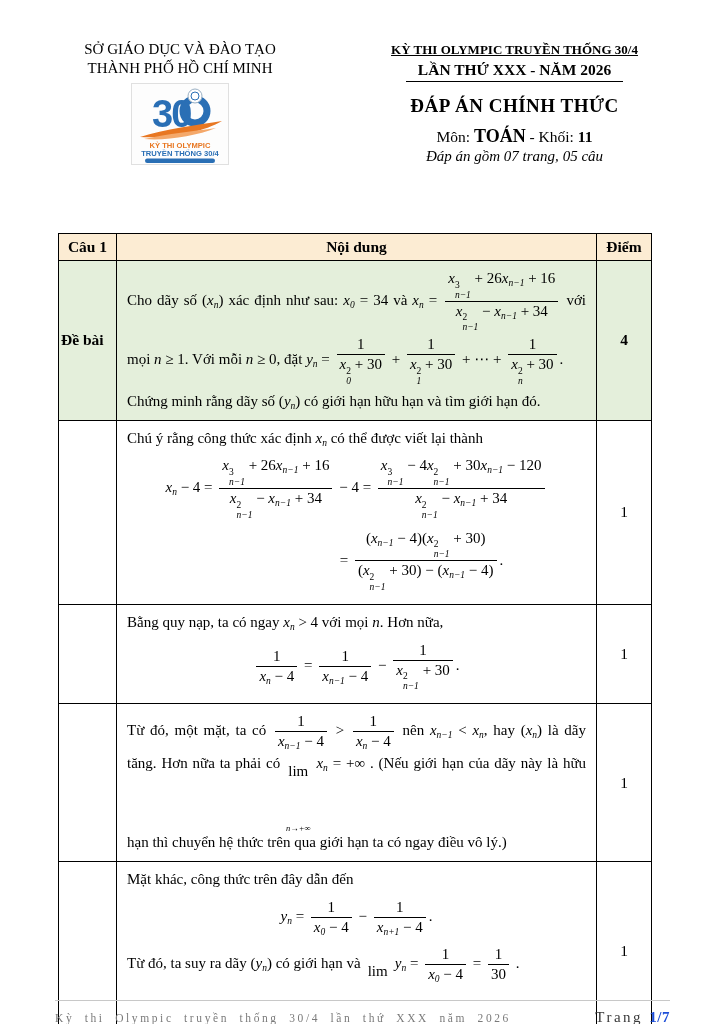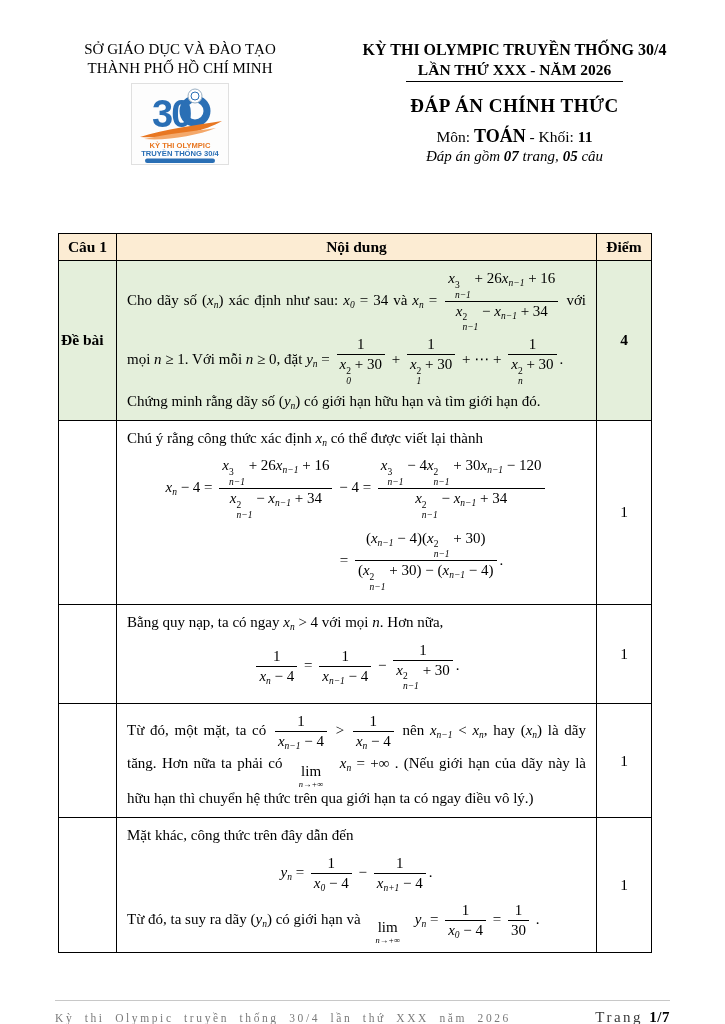--- a/index.html
+++ b/index.html
@@ -8,29 +8,29 @@
 
   
   .header{display:flex;padding-top:40px;}
   .h-left{flex:0 0 310px;margin-left:25px;text-align:center;}
   .h-left .hl{font-size:15px;line-height:19px;}
   .h-left .hl.bold{font-weight:bold;}
   .h-left .underlined{display:inline-block;border-bottom:1.5px solid #000;padding:0 10px 1px;}
   .logo-wrap{margin-top:5px;display:flex;justify-content:center;}
   .logo-box{width:96px;height:80px;border:1px solid #e0e0e0;background:#fdfdfd;}
   .h-right{flex:0 0 355px;text-align:center;margin-left:2px;}
-  .h-right .hr1{font-weight:bold;font-size:16px;line-height:20px;}
+  .h-right .hr1{font-weight:bold;font-size:13px;line-height:20px;text-decoration:underline;}
   .h-right .hr2-wrap{line-height:20px;}
   .h-right .hr2{font-weight:bold;font-size:15.5px;display:inline-block;border-bottom:1.5px solid #000;padding:0 12px 1px;}
   .h-right .title{font-weight:bold;font-size:19px;margin-top:13px;letter-spacing:0.5px;}
   .h-right .mon{font-size:15.5px;margin-top:9px;}
   .h-right .mon .subject{font-weight:bold;font-size:18px;}
   .h-right .mon .grade{font-weight:bold;}
   .h-right .note{font-style:italic;font-size:15px;margin-top:1px;}
-  .h-right .note .nb{font-weight:bold;}
+  .h-right .note .nb{font-weight:normal;}
 
   
   table.answer-table{position:absolute;left:58px;top:233px;width:593px;border-collapse:collapse;table-layout:fixed;}
   .answer-table td{border:1px solid #000;vertical-align:middle;}
   .answer-table tr.thead td{background:#fcecd3;font-weight:bold;font-size:15.5px;text-align:center;height:24px;padding:1px 2px;}
   .answer-table tr.row-debai td{background:#e4efdb;}
   .c-label{font-weight:bold;font-size:15.5px;padding:2px;}
   .c-content{padding:4px 10px;}
   .c-point{text-align:center;font-size:15.5px;padding:2px;}
   tr.row-debai .c-point{font-weight:bold;}
@@ -43,30 +43,30 @@
   .eq{font-size:15px;text-align:center;margin:6px 0;line-height:1.2;}
   .eq-shift{font-size:15px;text-align:center;margin:6px 0 6px 130px;line-height:1.2;}
   .mi{font-style:italic;}
   .msub{font-size:9.5px;font-style:italic;vertical-align:-0.32em;line-height:1;}
   .mss{display:inline-flex;flex-direction:column;align-items:flex-start;font-size:9.5px;line-height:1.05;vertical-align:-0.5em;}
   .mss .up{font-style:normal;}
   .mss .dn{font-style:italic;}
   .mfrac{display:inline-block;vertical-align:middle;text-align:center;margin:1px 3px;line-height:1.25;}
   .mfrac .mnum{display:block;border-bottom:1px solid #000;padding:0 3px 0;}
   .mfrac .mden{display:block;padding:0 3px;}
-  .mlim{display:inline-flex;flex-direction:column;align-items:center;line-height:1;vertical-align:-0.55em;margin:0 11px;}
+  .mlim{display:inline-flex;flex-direction:column;align-items:center;line-height:1;vertical-align:-0.55em;margin:0 1px;gap:44px;}
   .mlim .top{font-style:normal;}
   .mlim .bot{font-size:8.5px;font-style:italic;margin-top:1px;}
 
   
   .footer{position:absolute;left:55px;top:1000px;width:615px;border-top:1px solid #c8c8c8;
           padding-top:8px;display:flex;justify-content:space-between;align-items:baseline;}
   .f-left{font-size:11.5px;color:#7a7a7a;letter-spacing:2.6px;word-spacing:5px;}
   .f-right{font-size:15px;color:#3a3a3a;letter-spacing:2.5px;}
-  .f-right b{color:#000000;letter-spacing:0.5px;}
+  .f-right b{color:#1d4ed8;letter-spacing:0.5px;}
 
   
   .lg-num{font-family:"Liberation Sans","DejaVu Sans",sans-serif;font-weight:bold;font-size:38px;fill:#2a6fb5;letter-spacing:-2px;}
   .lg-t1{font-family:"Liberation Sans","DejaVu Sans",sans-serif;font-weight:bold;font-size:7.6px;fill:#e87722;}
   .lg-t2{font-family:"Liberation Sans","DejaVu Sans",sans-serif;font-weight:bold;font-size:7.6px;fill:#2a6fb5;}
 </style>
 </head>
 <body>
 
 <div class="page">

